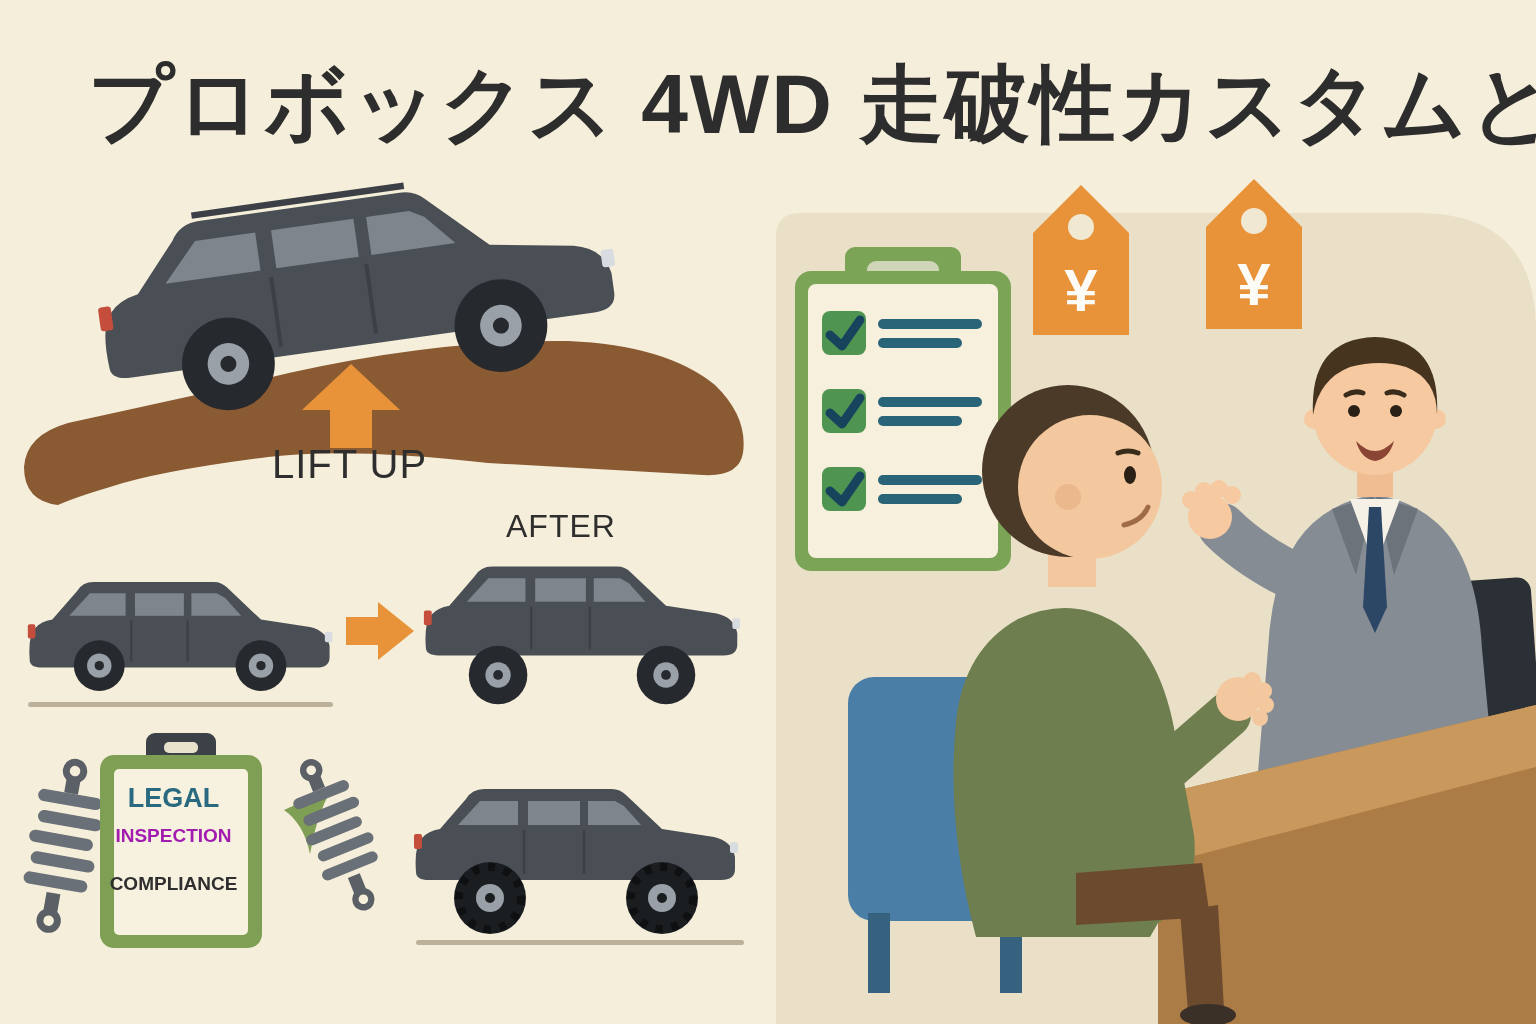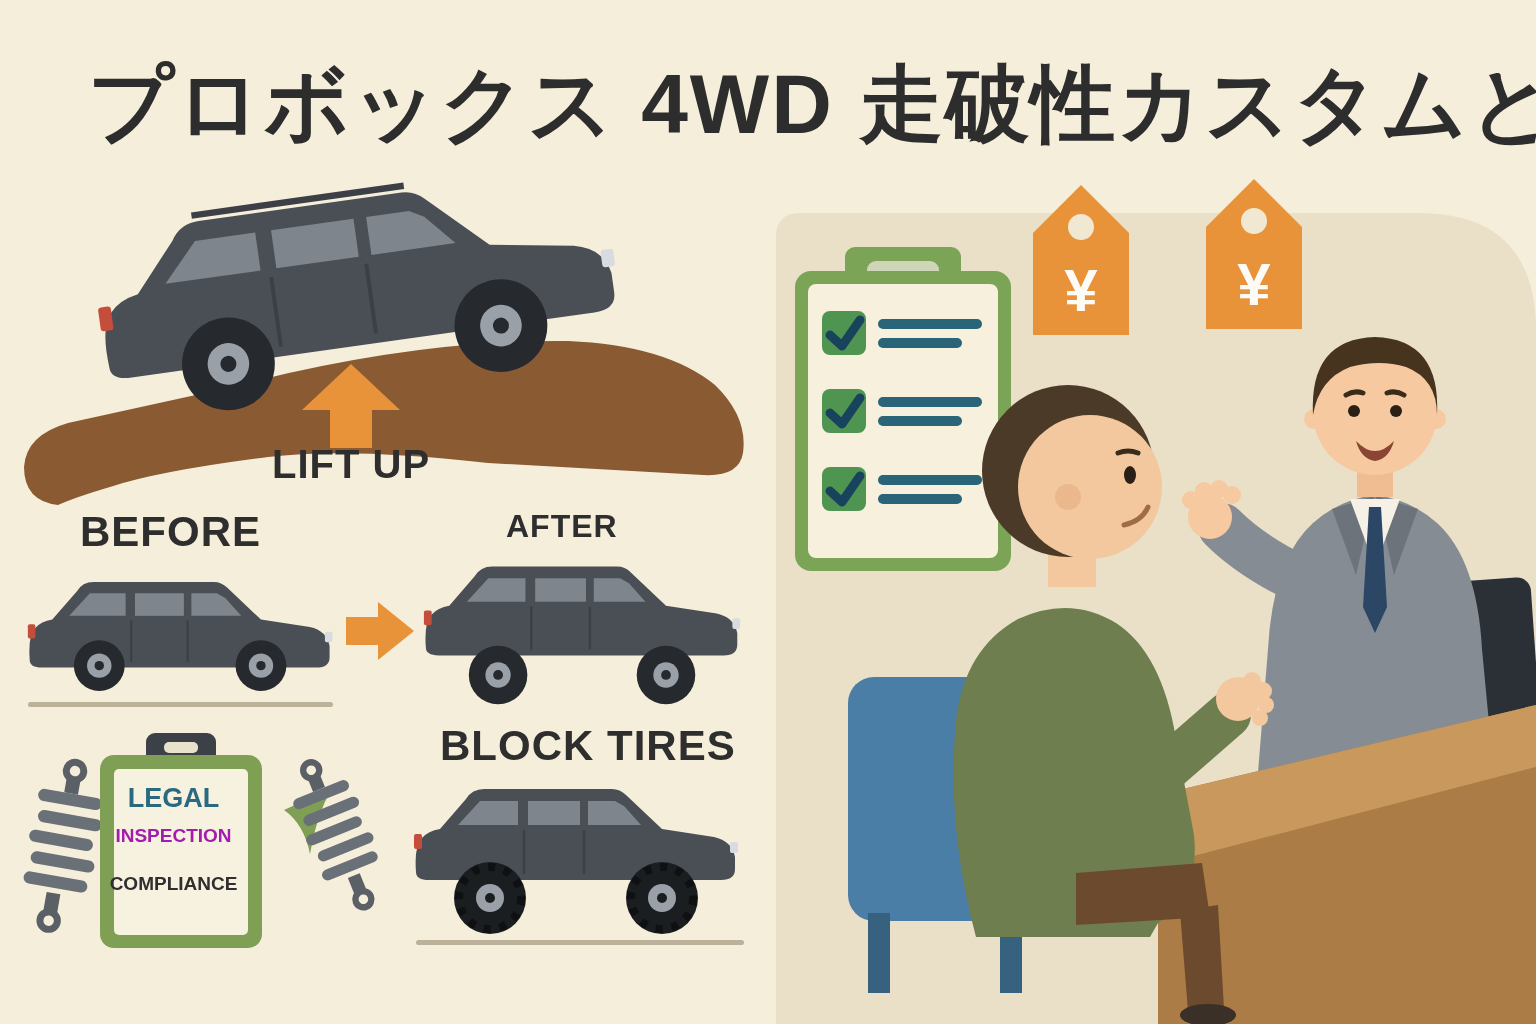--- a/index.html
+++ b/index.html
@@ -3,21 +3,21 @@
 <meta charset="utf-8">
 <style>
   html,body{margin:0;padding:0;background:#d8d2c0;}
   #stage{
     position:relative;width:1536px;height:1024px;overflow:hidden;
     background:#f5eeda;
     font-family:"Liberation Sans", sans-serif;
   }
   .abs{position:absolute;}
   .label{
-    position:absolute;font-weight:700;color:#2e2e2e;letter-spacing:1px;
+    position:absolute;font-weight:400;color:#2e2e2e;letter-spacing:1px;
     white-space:nowrap;
   }
   #title{
     position:absolute;left:88px;top:48px;width:1460px;
     font-size:84px;font-weight:900;color:#2d2d2d;white-space:nowrap;
     letter-spacing:2px;overflow:hidden;
   }
   .clip-text{position:absolute;left:0;width:147px;text-align:center;font-weight:800;}
 </style>
 </head>
@@ -54,21 +54,20 @@
       </g>
     </g>
   </svg>
 
   <svg class="abs" style="left:302px;top:364px;width:98px;height:84px" viewBox="0 0 98 84">
     <polygon points="49,0 98,46 0,46" fill="#e8923a"></polygon>
     <rect x="28" y="46" width="42" height="38" fill="#e8923a"></rect>
   </svg>
   <div class="label" style="left:272px;top:442px;font-size:40px">LIFT UP</div>
 
-  <div class="label" style="left:80px;top:508px;font-size:42px">BEFORE</div>
 
   <svg class="abs" style="left:22px;top:566px;width:320px;height:141px" viewBox="0 0 340 150">
     <g>
       <path d="M8 100 Q6 74 14 66 Q20 59 32 57 L58 27 Q64 17 76 17 L204 17 Q212 17 218 23 L254 57 L306 65 Q324 69 327 85 L327 97 Q327 108 313 108 L21 108 Q8 108 8 100 Z" fill="#4a4f55"></path>
       <polygon points="72,29 110,29 110,53 50,53" fill="#7e858d"></polygon>
       <rect x="120" y="29" width="52" height="24" fill="#7e858d"></rect>
       <polygon points="180,29 207,29 216,34 233,53 180,53" fill="#7e858d"></polygon>
       <line x1="116" y1="58" x2="116" y2="102" stroke="#3c4046" stroke-width="2.5"></line>
       <line x1="176" y1="58" x2="176" y2="102" stroke="#3c4046" stroke-width="2.5"></line>
       <rect x="322" y="70" width="8" height="11" rx="2" fill="#d8dce0"></rect>
@@ -110,21 +109,20 @@
           <circle cx="82" cy="128" r="5" fill="#26292d"></circle>
       </g>
       <g>
         <circle cx="254" cy="128" r="30" fill="#26292d"></circle>
           <circle cx="254" cy="128" r="13" fill="#9aa0a7"></circle>
           <circle cx="254" cy="128" r="5" fill="#26292d"></circle>
       </g>
     </g>
   </svg>
 
-  <div class="label" style="left:440px;top:722px;font-size:42px">BLOCK TIRES</div>
 
   <svg class="abs" style="left:408px;top:772px;width:340px;height:176px" viewBox="0 0 340 176">
     <g>
       <path d="M8 100 Q6 74 14 66 Q20 59 32 57 L58 27 Q64 17 76 17 L204 17 Q212 17 218 23 L254 57 L306 65 Q324 69 327 85 L327 97 Q327 108 313 108 L21 108 Q8 108 8 100 Z" fill="#4a4f55"></path>
       <polygon points="72,29 110,29 110,53 50,53" fill="#7e858d"></polygon>
       <rect x="120" y="29" width="52" height="24" fill="#7e858d"></rect>
       <polygon points="180,29 207,29 216,34 233,53 180,53" fill="#7e858d"></polygon>
       <line x1="116" y1="58" x2="116" y2="102" stroke="#3c4046" stroke-width="2.5"></line>
       <line x1="176" y1="58" x2="176" y2="102" stroke="#3c4046" stroke-width="2.5"></line>
       <rect x="322" y="70" width="8" height="11" rx="2" fill="#d8dce0"></rect>

